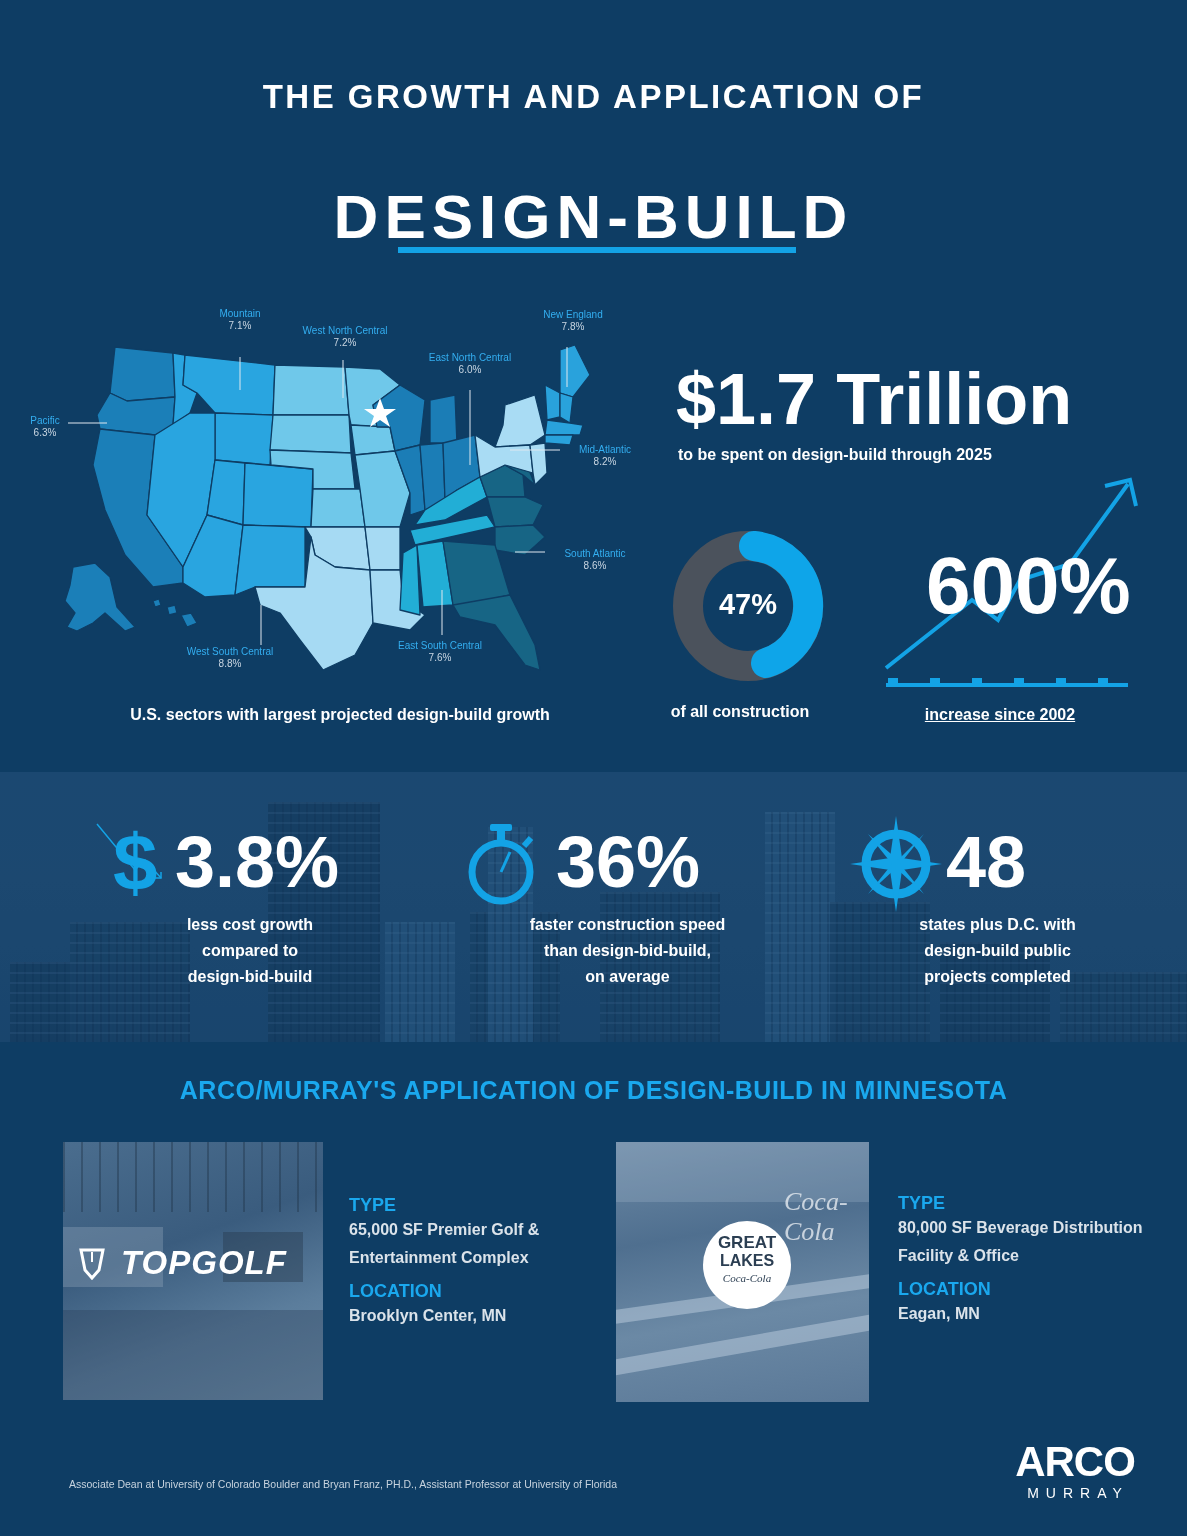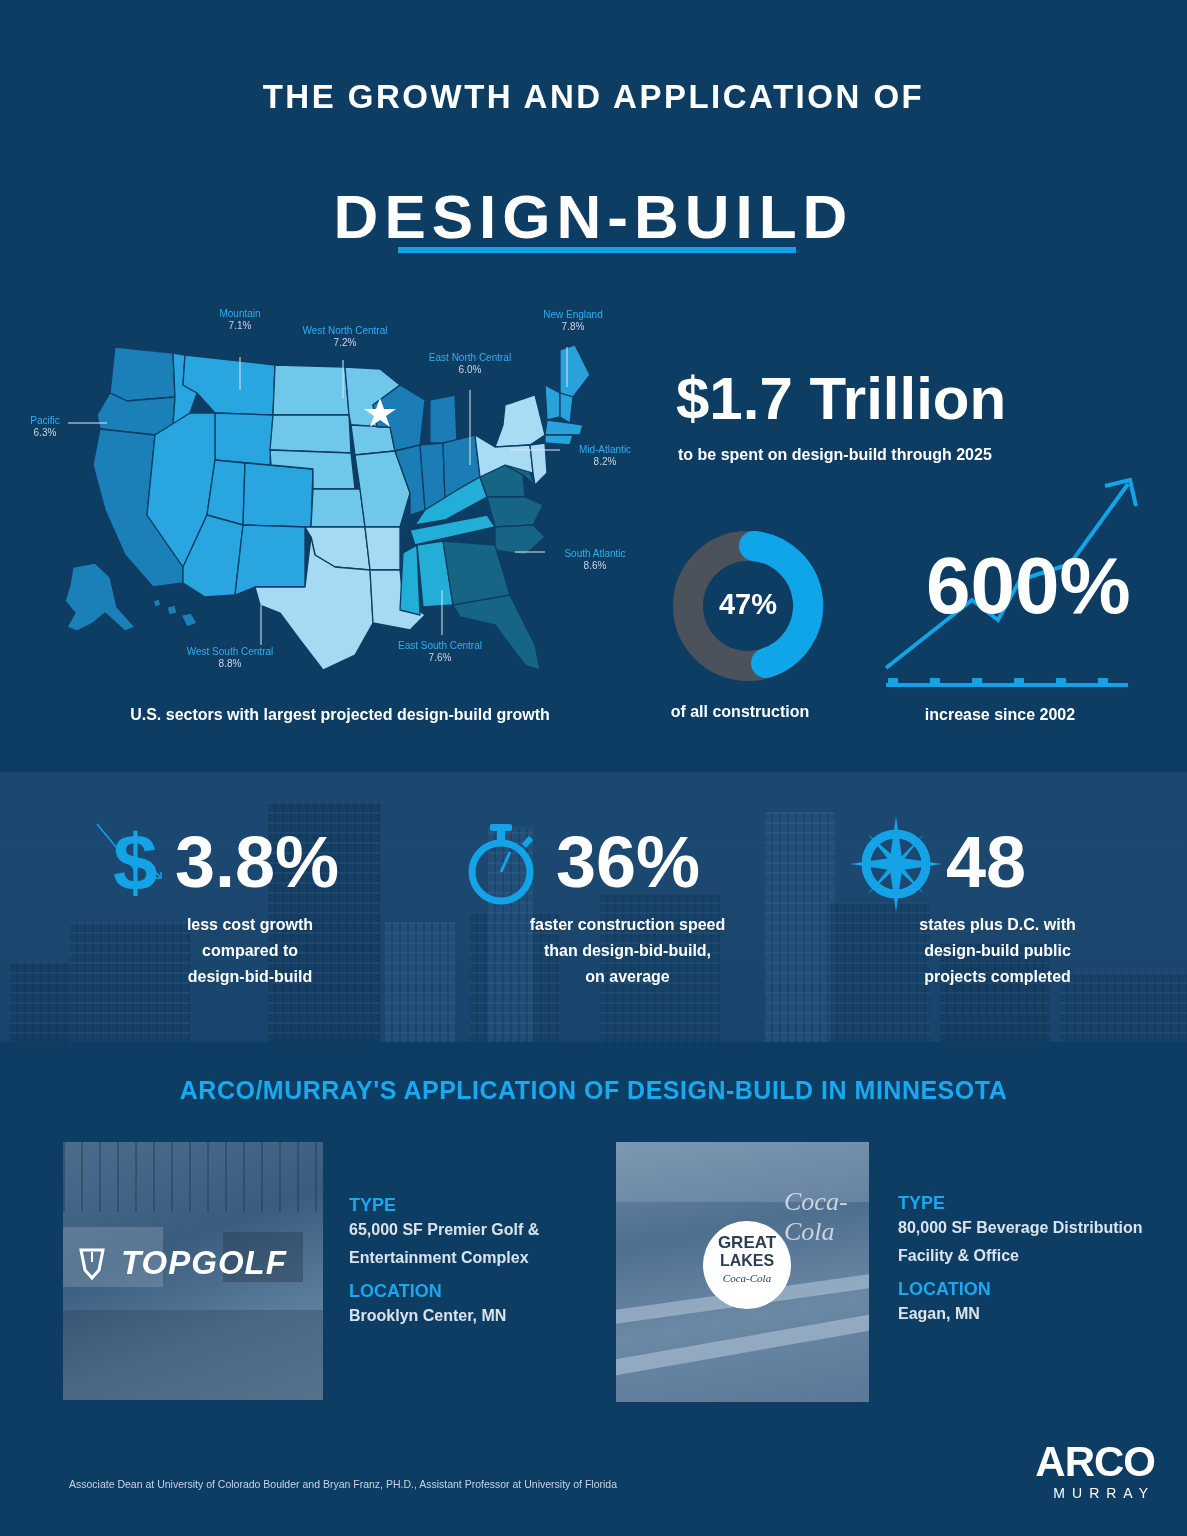--- a/index.html
+++ b/index.html
@@ -12,28 +12,28 @@
   .hdr-main { left: 0; width: 1187px; top: 118px; text-align: center; font-size: 62px; font-weight: bold; letter-spacing: 6px; line-height: 110px; margin-top: 44px; }
   .hdr-rule { left: 398px; top: 247px; width: 398px; height: 6px; background: #13a3e6; }
 
   
   .map-wrap { left: 55px; top: 305px; width: 600px; height: 390px; }
   .map-label { position: absolute; font-size: 10px; color: #33aef0; text-align: center; line-height: 12px; }
   .map-label .pct { color: #c9d6e2; display: block; }
   .map-caption { left: 40px; width: 600px; top: 706px; text-align: center; font-size: 16px; font-weight: bold; }
 
   
-  .big-trillion { left: 676px; top: 356px; font-size: 60px; font-weight: bold; line-height: 86px; white-space: nowrap; }
+  .big-trillion { left: 676px; top: 356px; font-size: 72px; font-weight: bold; line-height: 86px; white-space: nowrap; }
   .trillion-sub { left: 678px; top: 446px; font-size: 16px; font-weight: bold; }
   .donut { left: 672px; top: 530px; width: 152px; height: 152px; }
   .donut-label { left: 672px; top: 588px; width: 152px; text-align: center; font-size: 29px; font-weight: bold; }
   .donut-caption { left: 640px; width: 200px; top: 703px; text-align: center; font-size: 16px; font-weight: bold; }
   .growth { left: 880px; top: 468px; width: 270px; height: 226px; }
   .growth-num { left: 926px; top: 540px; font-size: 80px; font-weight: bold; line-height: 92px; }
-  .growth-caption { left: 890px; width: 220px; top: 706px; text-align: center; font-size: 16px; font-weight: bold; }
+  .growth-caption { left: 890px; width: 220px; top: 706px; text-align: center; font-size: 16px; font-weight: bold; text-decoration: underline; }
 
   
   .band { left: 0; top: 772px; width: 1187px; height: 270px; background: linear-gradient(180deg, #1f4f78 0%, #214f77 40%, #1c4a72 100%); overflow: hidden; }
   .bldg { position: absolute; bottom: 0; background: #1a4468; opacity: 0.85; }
   .bldg.light { background: #2a5c86; }
   .bldg.dark { background: #153d60; }
   .win { position: absolute; inset: 0; background-image: repeating-linear-gradient(0deg, transparent 0 8px, rgba(120,160,200,0.18) 8px 10px), repeating-linear-gradient(90deg, transparent 0 6px, rgba(10,40,70,0.35) 6px 8px); }
 
   .stat { position: absolute; }
   .stat-num { font-size: 72px; font-weight: bold; line-height: 80px; white-space: nowrap; }
@@ -41,21 +41,21 @@
 
   
   .arco-title { left: 0; width: 1187px; top: 1076px; text-align: center; font-size: 25px; font-weight: bold; color: #1aa8ee; letter-spacing: 0.5px; }
   .photo { position: absolute; overflow: hidden; }
   .photo.topgolf { left: 63px; top: 1142px; width: 260px; height: 258px; background: linear-gradient(160deg, #4a6d8e 0%, #3a5c7e 40%, #5b7d9c 70%, #6f8fab 100%); }
   .photo.gl { left: 616px; top: 1142px; width: 253px; height: 260px; background: linear-gradient(170deg, #6d8aa6 0%, #4f6f8f 35%, #6b89a5 65%, #5a7897 100%); }
   .proj-h { font-size: 18px; font-weight: bold; color: #1aa8ee; line-height: 22px; }
   .proj-t { font-size: 16px; font-weight: bold; color: #dbe3ea; line-height: 28px; }
 
   .sources { left: 69px; top: 1476px; width: 800px; font-size: 10.5px; color: #c7d3de; line-height: 16px; }
-  .arco-logo { left: 995px; top: 1440px; width: 160px; text-align: right; }
+  .arco-logo { left: 995px; top: 1440px; width: 160px; text-align: center; }
   .arco-logo .a1 { font-size: 42px; font-weight: bold; line-height: 44px; letter-spacing: -1px; }
   .arco-logo .a2 { font-size: 14px; letter-spacing: 7px; line-height: 18px; padding-left: 6px; }
 </style>
 </head>
 <body>
 
 <div class="abs hdr-sub">THE GROWTH AND APPLICATION OF</div>
 <div class="abs hdr-main">DESIGN-BUILD</div>
 <div class="abs hdr-rule"></div>
 

